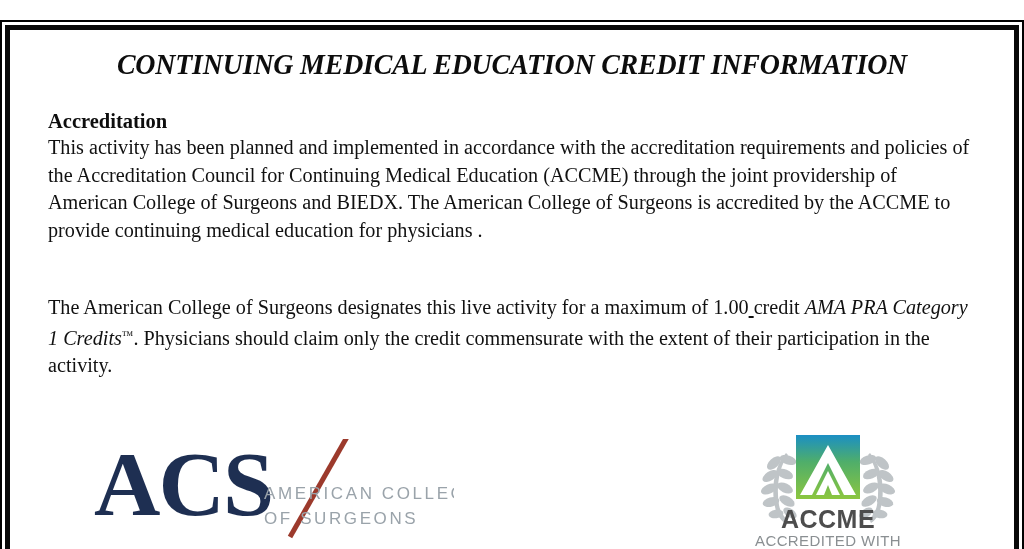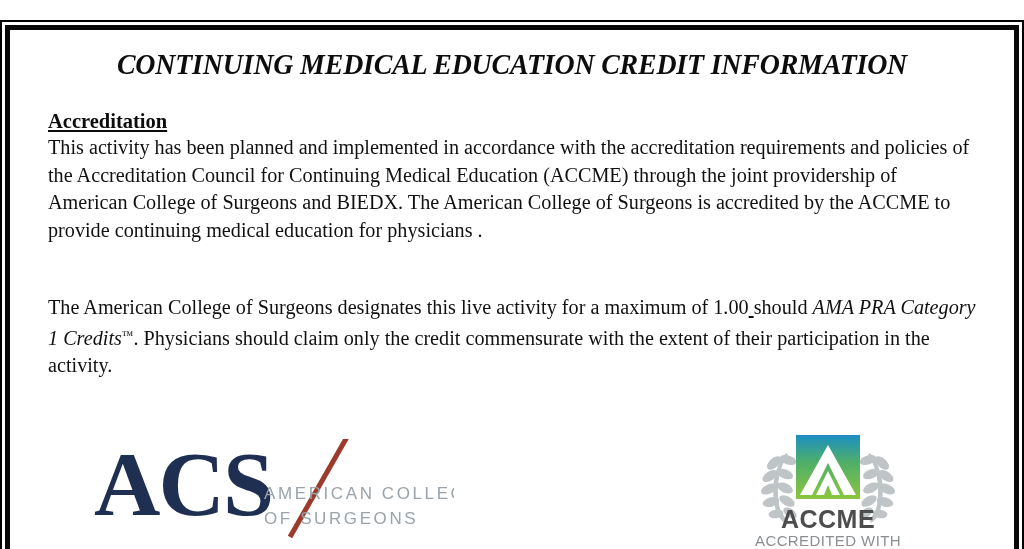--- a/index.html
+++ b/index.html
@@ -61,21 +61,20 @@
     width: 945px;
   }
 
   .section-head {
     font-family: "Liberation Serif", "DejaVu Serif", serif;
     font-size: 20.5px;
     line-height: 25px;
     color: #0d0d0d;
     font-weight: bold;
     margin: 0;
-    text-decoration: underline;
   }
   .section-head.italic { font-style: italic; }
   .section-head .tm {
     font-size: 12px;
     vertical-align: 7px;
     font-style: normal;
     letter-spacing: 0.2px;
   }
 
   .section-body {
@@ -140,21 +139,21 @@
     <div class="body-block">
 
       <div>
         <div class="section-head">Accreditation</div>
         <p class="section-body">This activity has been planned and implemented in accordance with the accreditation requirements and policies of the Accreditation Council for Continuing Medical Education (ACCME) through the joint providership of American College of Surgeons and BIEDX.  The American College of Surgeons is accredited by the ACCME to provide continuing medical education for physicians .</p>
       </div>
 
       <div class="gap"></div>
 
       <div>
-        <p class="section-body"><span>The American College of Surgeons designates this live activity for a maximum of 1.00</span><span class="uline-space"> </span><span>should </span><em>AMA PRA Category 1 Credits</em><em class="tm-small">™</em><span>. Physicians should claim only the credit commensurate with the extent of their participation in the activity.</span></p>
+        <p class="section-body"><span>The American College of Surgeons designates this live activity for a maximum of 1.00</span><span class="uline-space"> </span><span>credit </span><em>AMA PRA Category 1 Credits</em><em class="tm-small">™</em><span>. Physicians should claim only the credit commensurate with the extent of their participation in the activity.</span></p>
       </div>
 
     </div>
 
     <div class="logo-row">
 
       <div id="acs-logo">
         <svg width="360" height="105" viewBox="0 0 360 105" xmlns="http://www.w3.org/2000/svg">
           <text x="0" y="76" font-family="Liberation Serif, DejaVu Serif, serif" font-size="92" font-weight="bold" letter-spacing="-2" fill="#1E2F52">ACS</text>
           <line x1="196" y1="98" x2="253" y2="-2" stroke="#9C3A2C" stroke-width="5"></line>

